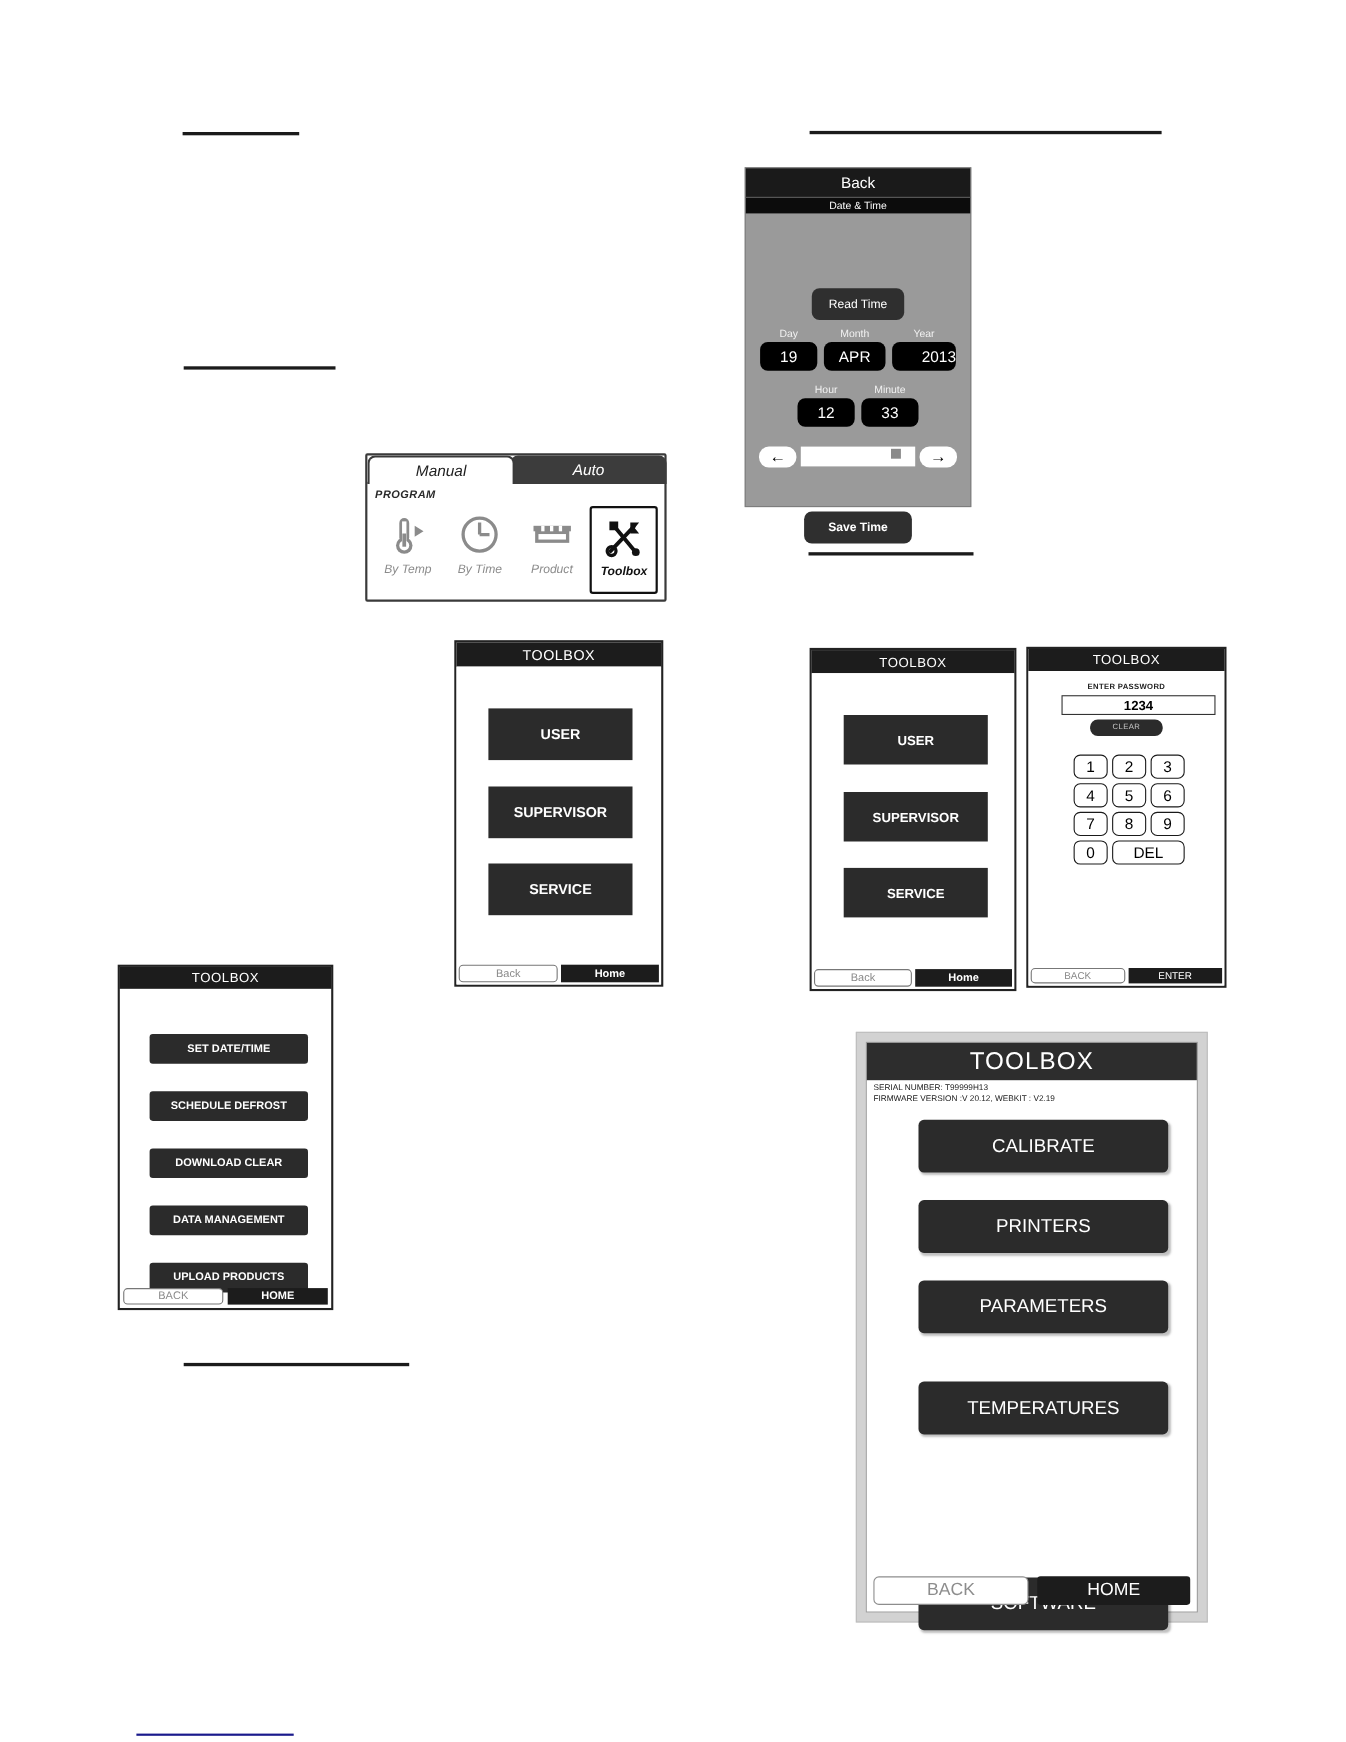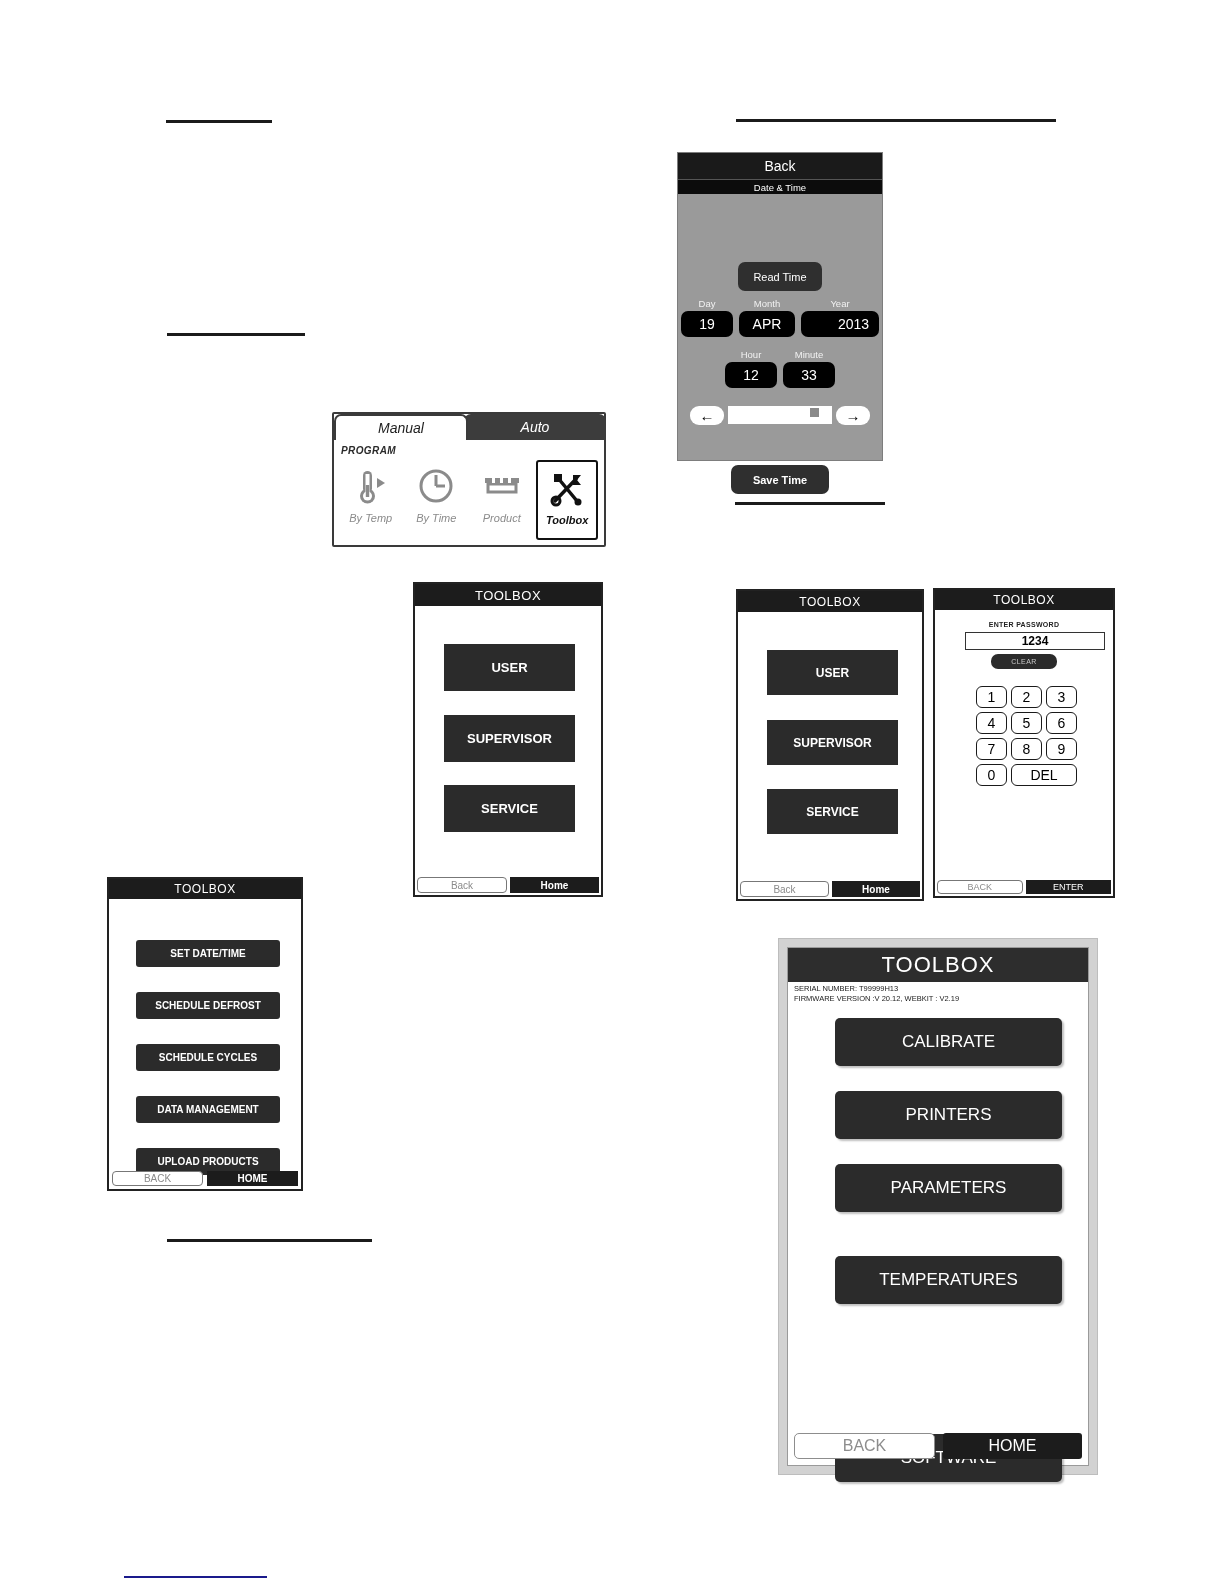--- a/index.html
+++ b/index.html
@@ -90,21 +90,21 @@
   .dt-fieldrow { position:absolute; display:flex; gap:6px; left:50%; transform:translateX(-50%); }
   .dt-field { display:flex; flex-direction:column; align-items:center; }
   .dt-lbl { font-size:9.5px; color:#f2f2f2; margin-bottom:2px; }
   .dt-val {
     background:#000; color:#fff; border-radius:7px;
     display:flex; align-items:center; justify-content:center;
     font-size:14px; height:26px;
   }
   .dt-val.w-day   { width:52px; }
   .dt-val.w-month { width:56px; }
-  .dt-val.w-year  { width:78px;padding-left:27px; }
+  .dt-val.w-year  { width:58px;padding-left:27px; }
   .dt-val.w-hm    { width:52px; }
   #dt-row-date { top:104px; }
   #dt-row-time { top:155px; }
   #dt-slider-row {
     position:absolute; top:211px; left:50%; transform:translateX(-50%);
     width:180px; height:20px; display:flex; align-items:center; justify-content:space-between;
   }
   .dt-arrow {
     width:34px; height:19px; background:#fff; border-radius:9px;
     display:flex; align-items:center; justify-content:center;
@@ -450,21 +450,21 @@
         <div class="foot-enter">ENTER</div>
       </div>
     </div>
   </div>
 
   <div class="device" id="toolbox-menu">
     <div class="dev-title">TOOLBOX</div>
     <div class="dev-body">
       <div class="dev-btn menu-btn m0">SET DATE/TIME</div>
       <div class="dev-btn menu-btn m1">SCHEDULE DEFROST</div>
-      <div class="dev-btn menu-btn m2">SCHEDULE CYCLES</div>
+      <div class="dev-btn menu-btn m2">DOWNLOAD CLEAR</div>
       <div class="dev-btn menu-btn m3">DATA MANAGEMENT</div>
       <div class="dev-btn menu-btn m4">UPLOAD PRODUCTS</div>
       <div class="dev-footer">
         <div class="foot-back">BACK</div>
         <div class="foot-home">HOME</div>
       </div>
     </div>
   </div>
 
   <div id="toolbox-service">

